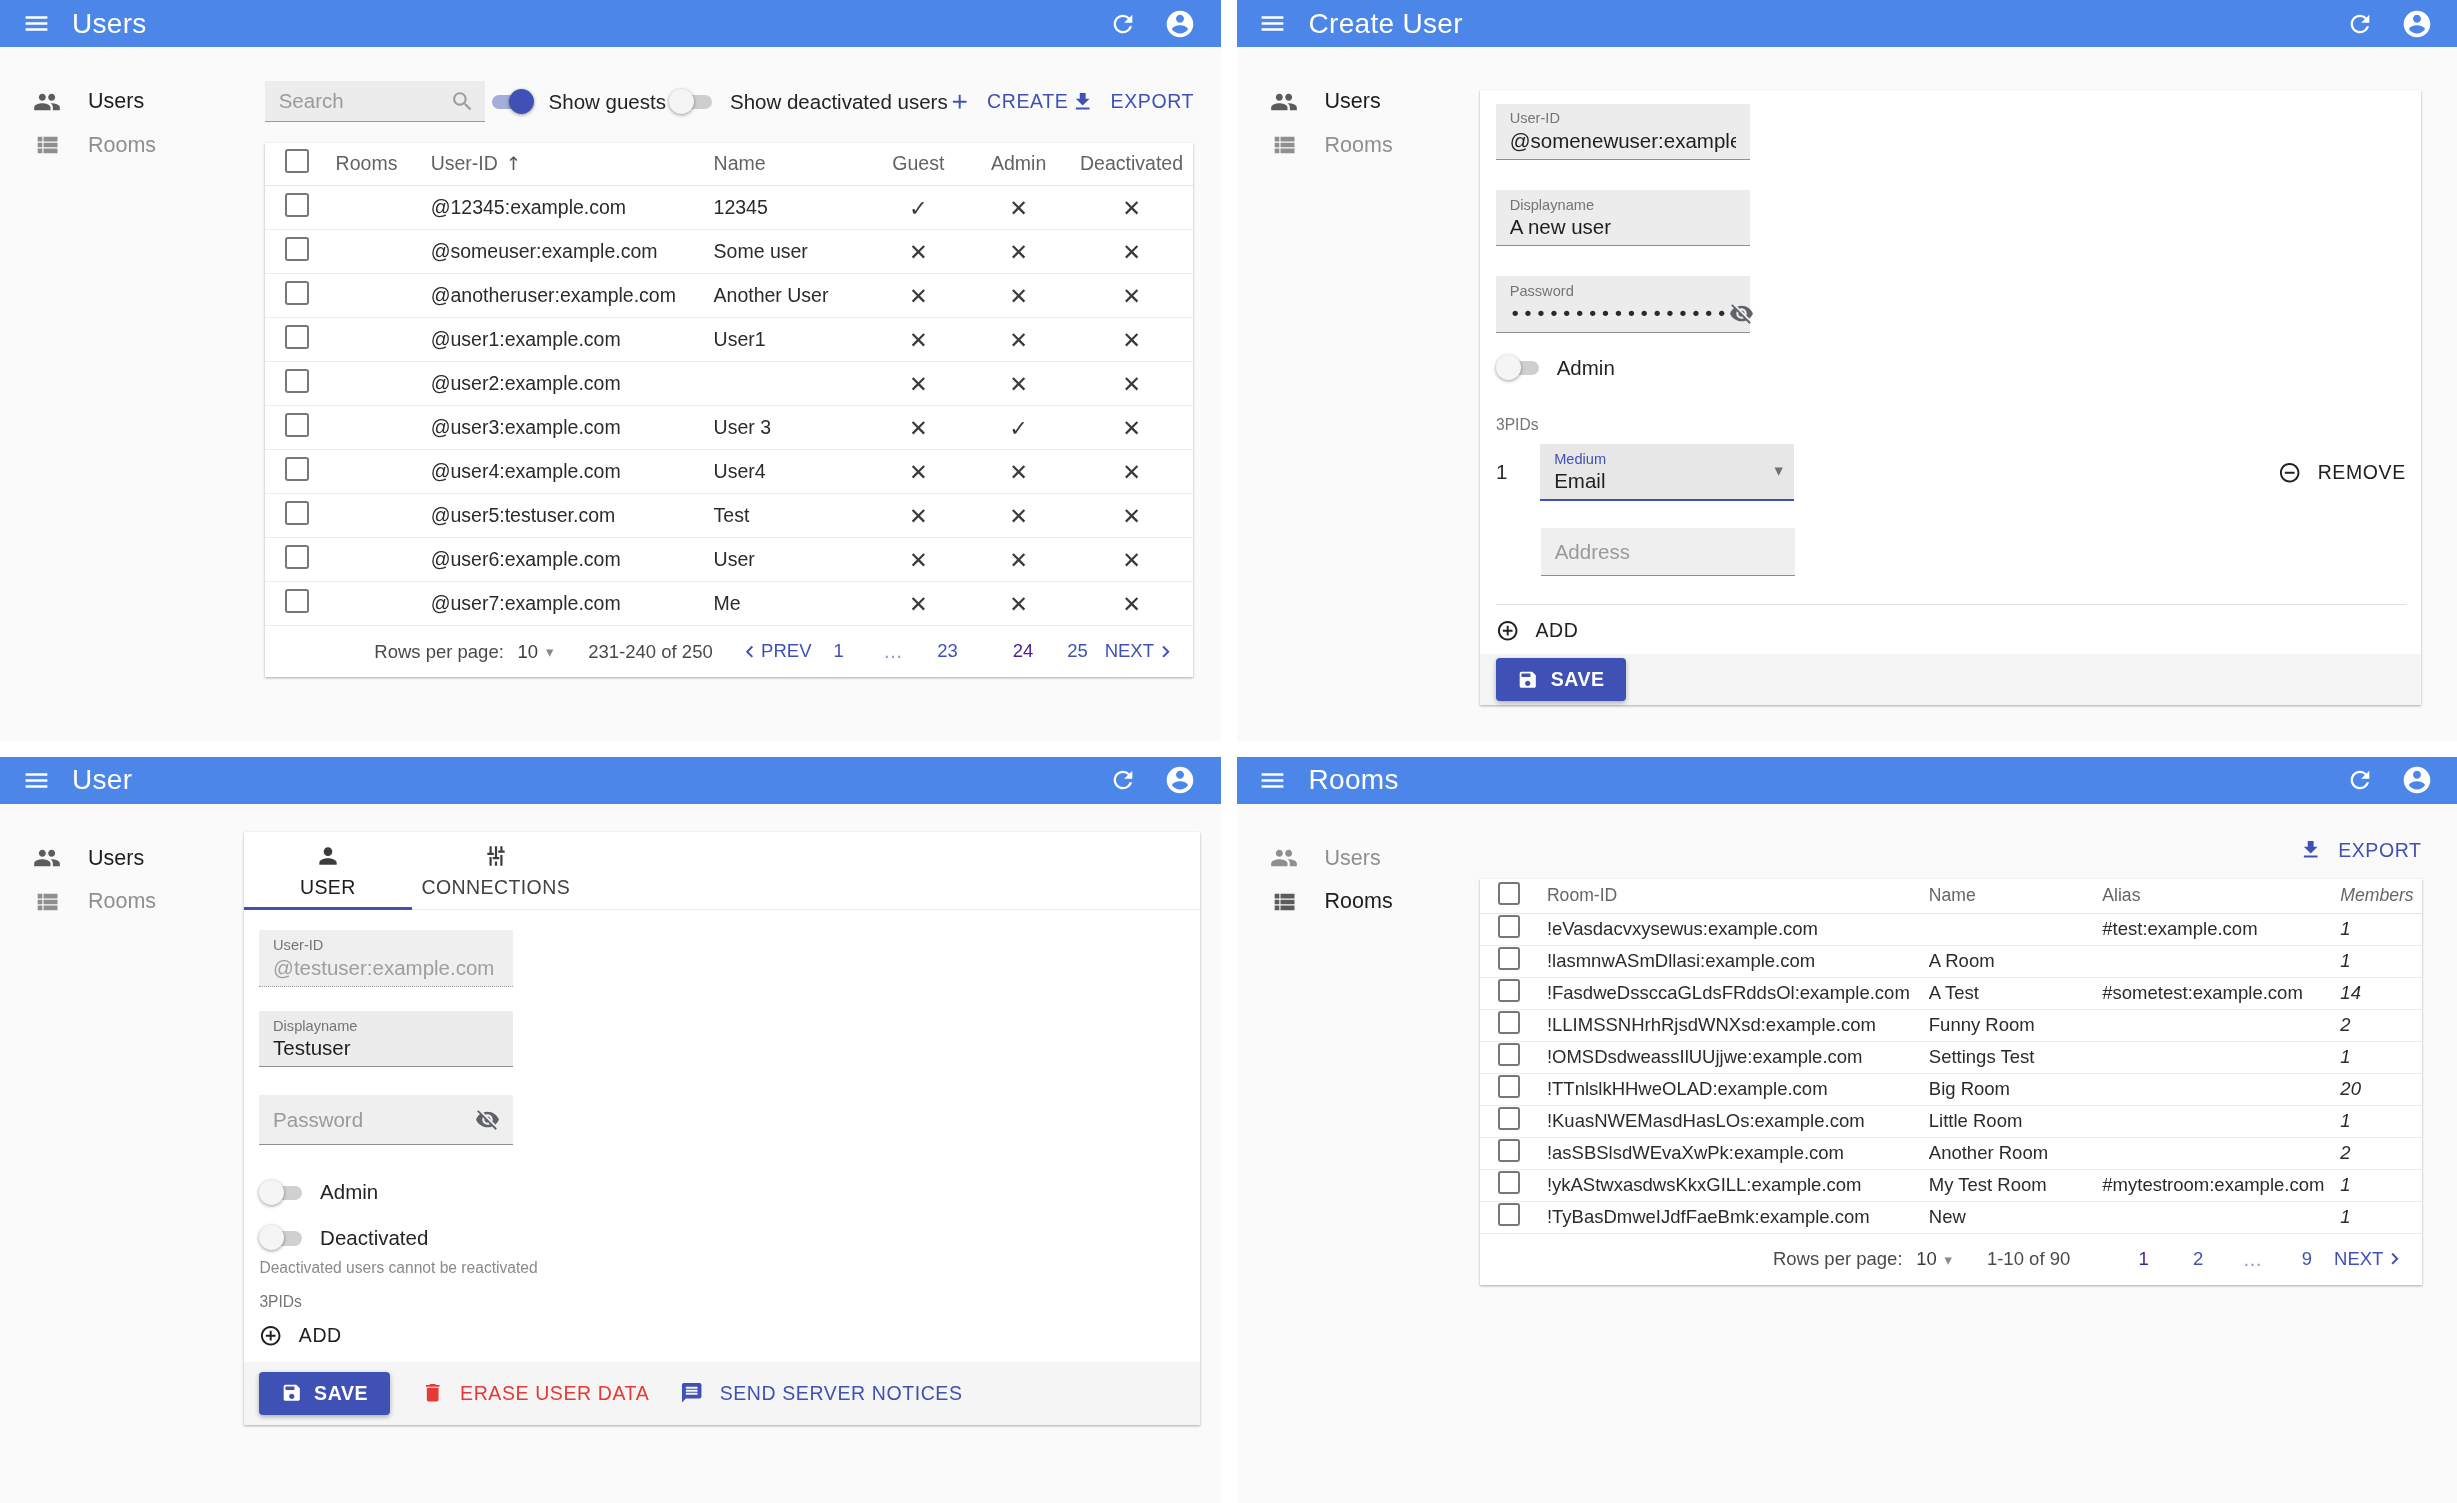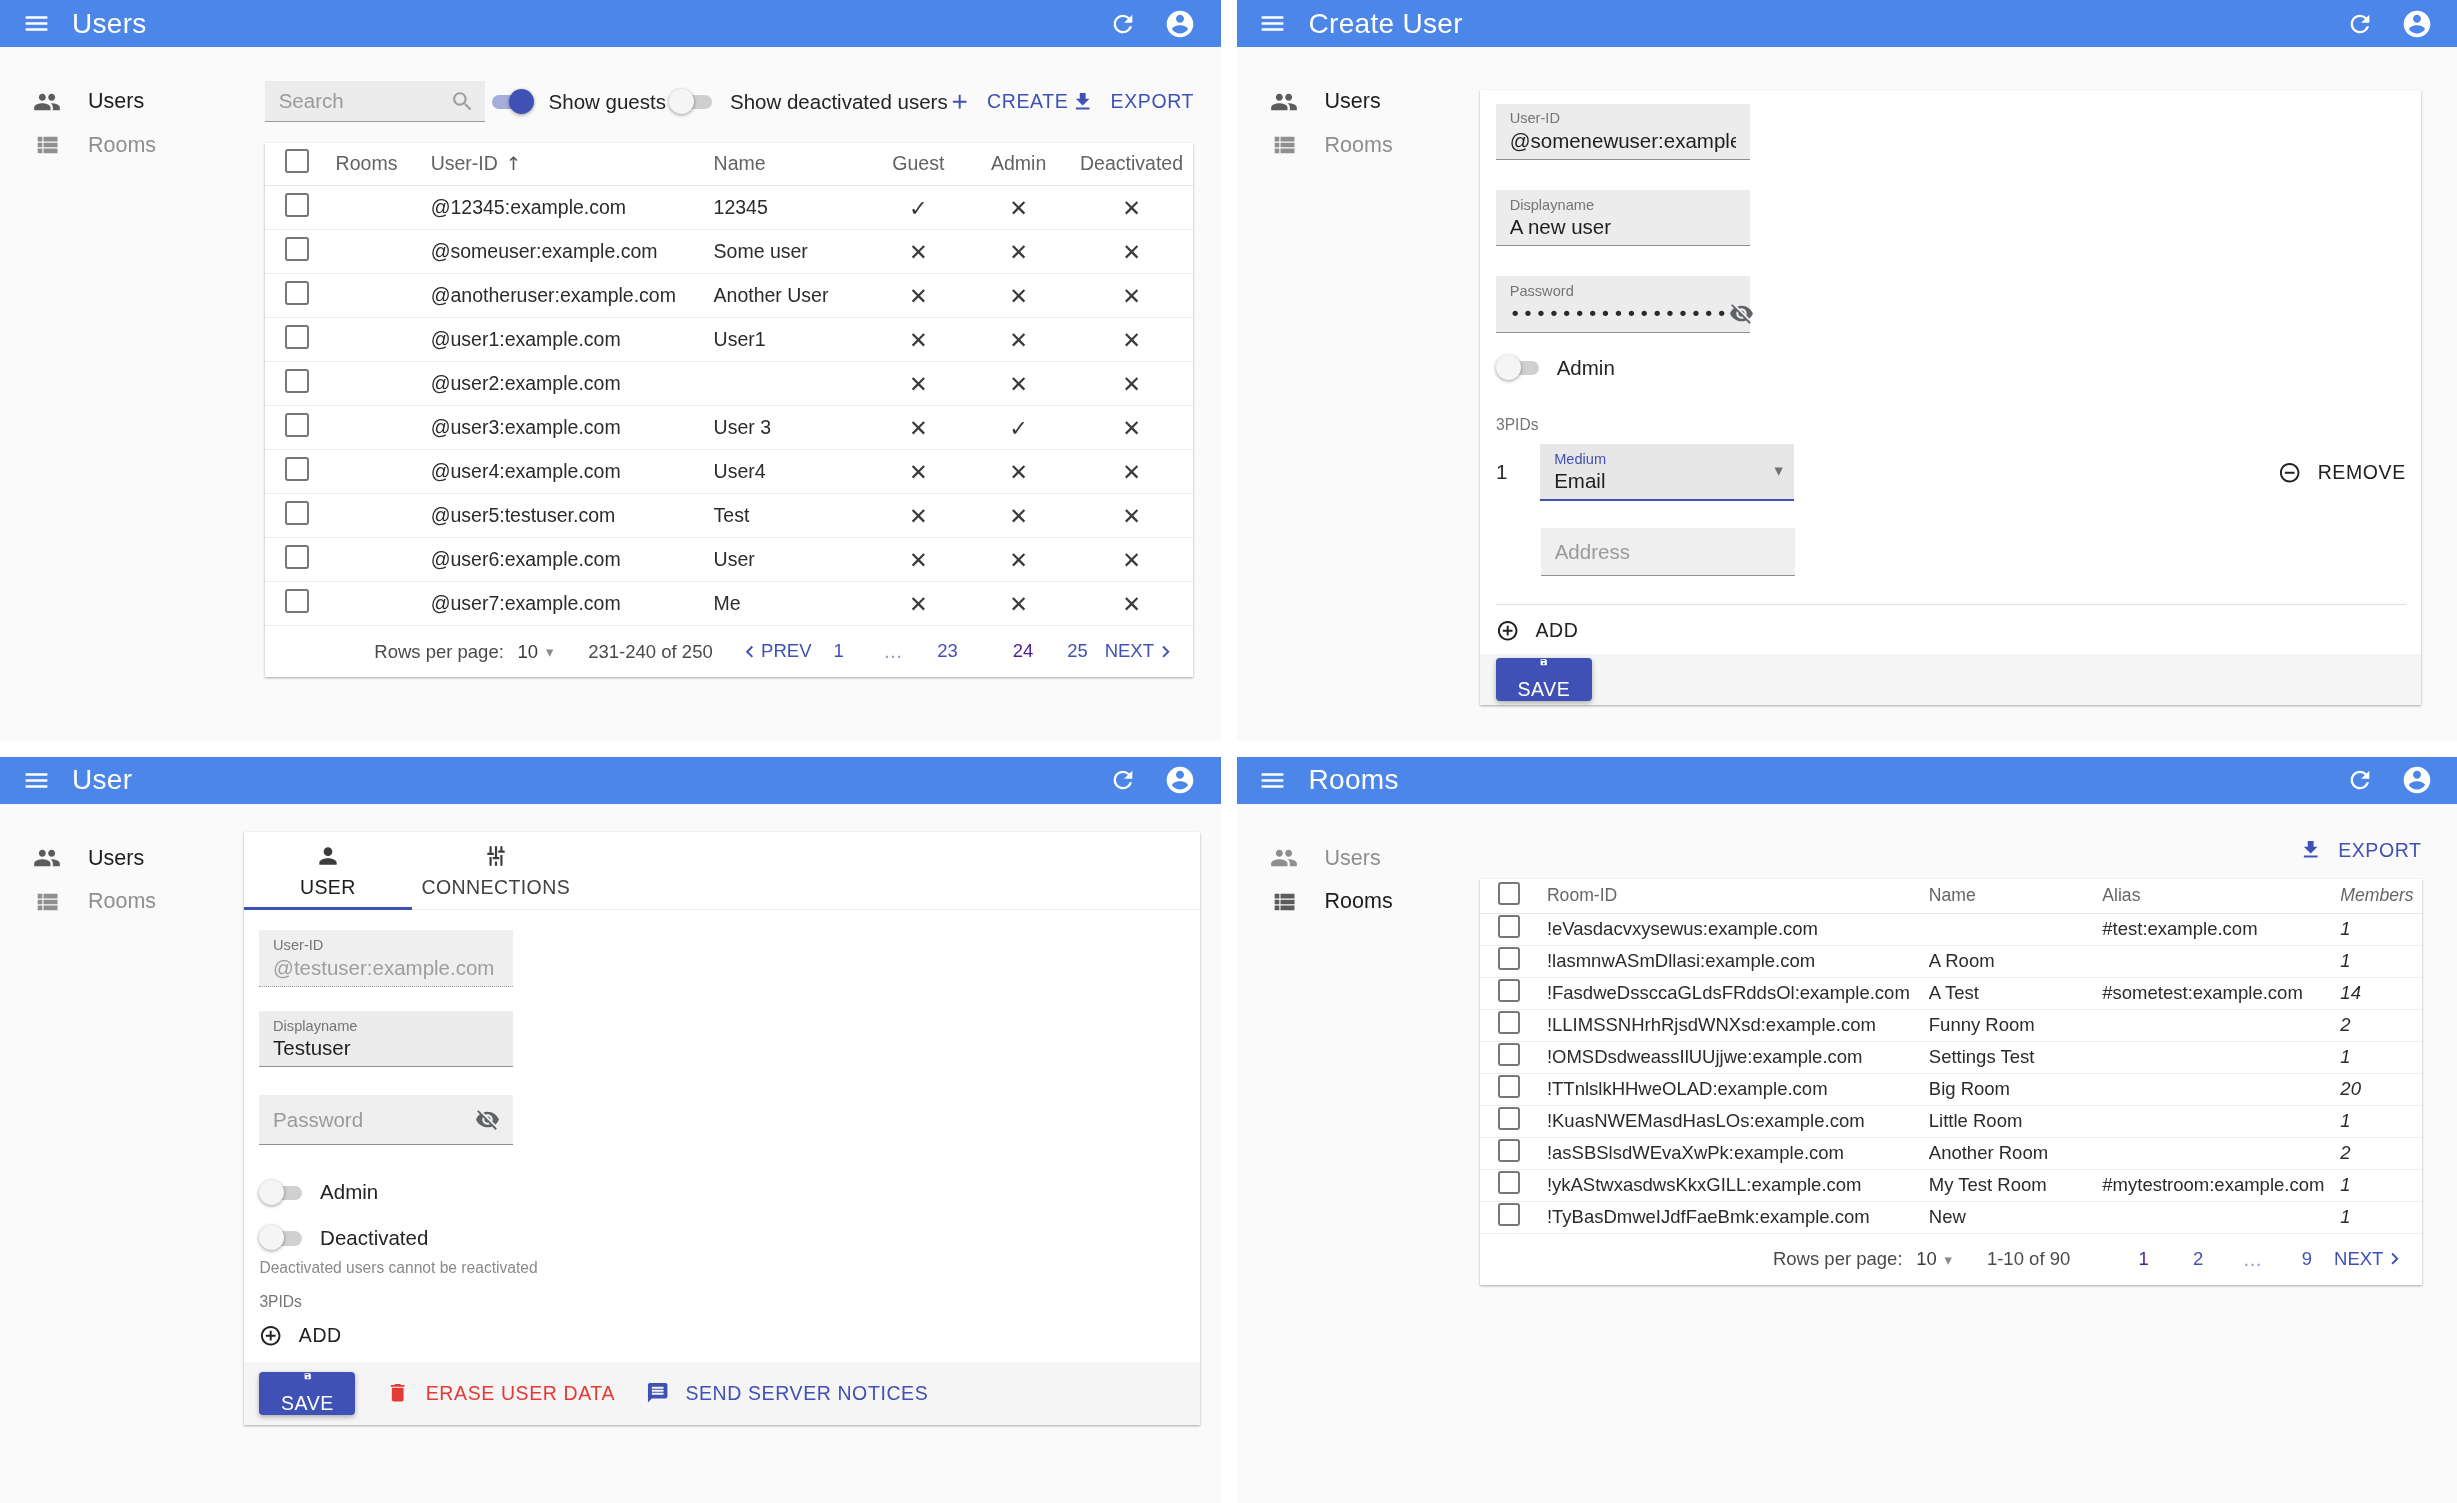--- a/index.html
+++ b/index.html
@@ -30,21 +30,21 @@
 
   .content { flex:1; min-width:0; }
 
   
   .card { background:#fff; box-shadow:0 1px 2.9px rgba(0,0,0,.14), 0 1px 2px rgba(0,0,0,.2); }
   .glyph { font-family:"DejaVu Sans","Liberation Sans",sans-serif; }
   .text-btn { display:inline-flex; align-items:center; gap:16px; color:#3f51b5; font-size:19.5px; font-weight:500; letter-spacing:0.6px; cursor:pointer; white-space:nowrap; }
   .text-btn svg { width:23.4px; height:23.4px; fill:#3f51b5; }
   .text-btn.dark { color:#212121;justify-content:center; } .text-btn.dark svg { fill:#212121; }
   .text-btn.red { color:#e53935; } .text-btn.red svg { fill:#e53935; }
-  .contained-btn { display:inline-flex; align-items:center; gap:11.7px; background:#3f51b5; color:#fff; font-size:19.5px; font-weight:400; letter-spacing:0.6px; border-radius:3.9px; height:43px; padding:0 21.5px; box-shadow:0 2px 4.9px rgba(0,0,0,.3); cursor:pointer;flex-direction:column; }
+  .contained-btn { display:inline-flex; align-items:center; gap:11.7px; background:#3f51b5; color:#fff; font-size:19.5px; font-weight:700; letter-spacing:0.6px; border-radius:3.9px; height:43px; padding:0 21.5px; box-shadow:0 2px 4.9px rgba(0,0,0,.3); cursor:pointer; }
   .contained-btn svg { width:21.5px; height:21.5px; fill:#fff; }
 
   
   .switch { position:relative; width:47px; height:27px; flex-shrink:0; cursor:pointer; }
   .switch .track { position:absolute; left:3.9px; top:6.8px; width:39px; height:14.6px; border-radius:7.8px; background:#a9a9a9; opacity:.55; }
   .switch .thumb { position:absolute; top:1px; left:0; width:25px; height:25px; border-radius:50%; background:#f5f5f5; box-shadow:0 1px 3.9px rgba(0,0,0,.4); }
   .switch.on .track { background:#3f51b5; opacity:.45; }
   .switch.on .thumb { left:21.5px; background:#3f51b5; }
   .switch-row { display:flex; align-items:center; }
   .switch-row .sw-label { font-size:20.5px; color:#242424; margin-left:13.7px; white-space:nowrap; }

